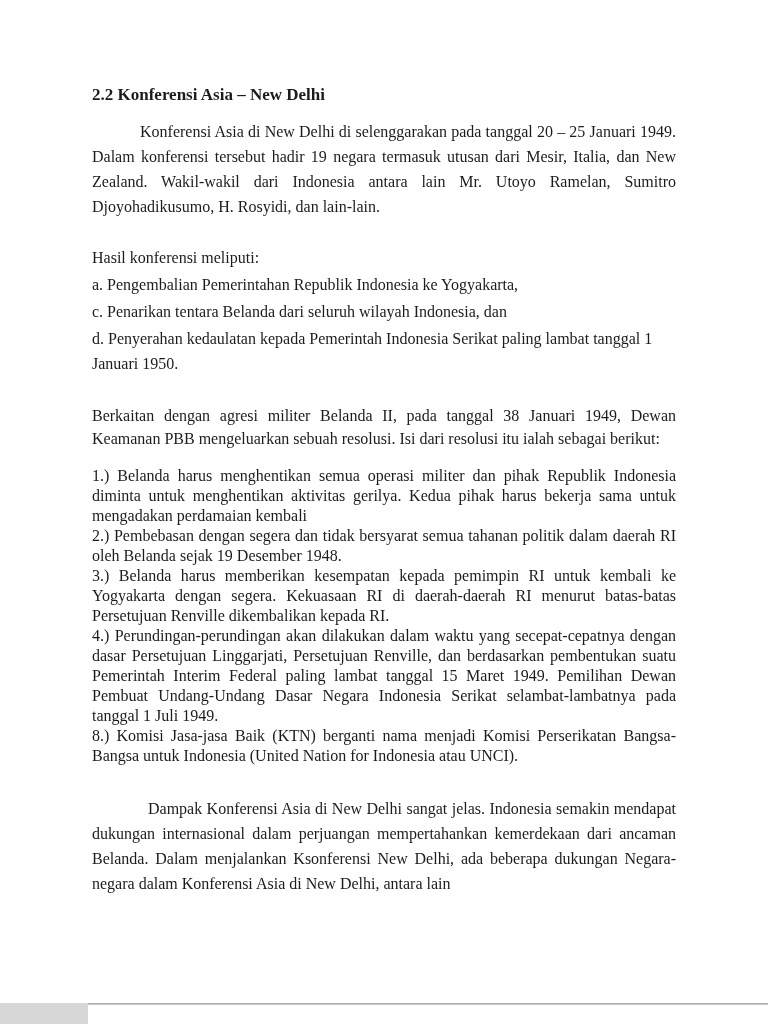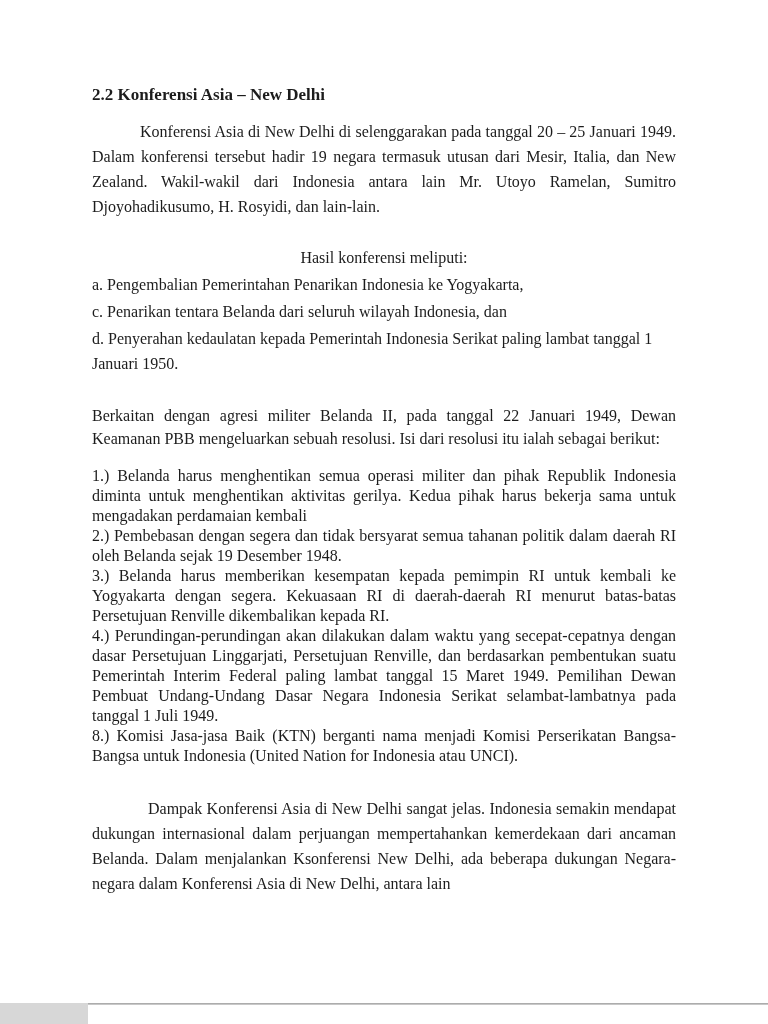--- a/index.html
+++ b/index.html
@@ -43,21 +43,20 @@
   }
   .indent {
     text-indent: 48px;
   }
   .indent-lg {
     text-indent: 56px;
   }
   .results-heading {
     margin-top: 26px;
     line-height: 25px;
-    text-align: center;
   }
   .result-item {
     line-height: 25px;
     margin-top: 2px;
   }
   .resolution-intro {
     margin-top: 28px;
     line-height: 23px;
     text-align: justify;
   }
@@ -103,26 +102,26 @@
 
 <div class="page">
 
   <h2 class="doc-heading">2.2 Konferensi Asia – New Delhi</h2>
 
   <p class="para spread justify indent">Konferensi Asia di New Delhi di selenggarakan pada tanggal 20 – 25 Januari 1949. Dalam konferensi tersebut hadir 19 negara termasuk utusan dari Mesir, Italia, dan New Zealand. Wakil-wakil dari Indonesia antara lain Mr. Utoyo Ramelan, Sumitro Djoyohadikusumo, H. Rosyidi, dan lain-lain.</p>
 
   <p class="para results-heading">Hasil konferensi meliputi:</p>
 
   <div>
-    <p class="para result-item">a. Pengembalian Pemerintahan Penarikan Indonesia ke Yogyakarta,</p>
+    <p class="para result-item">a. Pengembalian Pemerintahan Republik Indonesia ke Yogyakarta,</p>
     <p class="para result-item">c. Penarikan tentara Belanda dari seluruh wilayah Indonesia, dan</p>
     <p class="para result-item">d. Penyerahan kedaulatan kepada Pemerintah Indonesia Serikat paling lambat tanggal 1 Januari 1950.</p>
   </div>
 
-  <p class="para resolution-intro">Berkaitan dengan agresi militer Belanda II, pada tanggal 22 Januari 1949, Dewan Keamanan PBB mengeluarkan sebuah resolusi. Isi dari resolusi itu ialah sebagai berikut:</p>
+  <p class="para resolution-intro">Berkaitan dengan agresi militer Belanda II, pada tanggal 38 Januari 1949, Dewan Keamanan PBB mengeluarkan sebuah resolusi. Isi dari resolusi itu ialah sebagai berikut:</p>
 
   <div class="points">
     <p class="para point">1.) Belanda harus menghentikan semua operasi militer dan pihak Republik Indonesia diminta untuk menghentikan aktivitas gerilya. Kedua pihak harus bekerja sama untuk mengadakan perdamaian kembali</p>
     <p class="para point">2.) Pembebasan dengan segera dan tidak bersyarat semua tahanan politik dalam daerah RI oleh Belanda sejak 19 Desember 1948.</p>
     <p class="para point">3.) Belanda harus memberikan kesempatan kepada pemimpin RI untuk kembali ke Yogyakarta dengan segera. Kekuasaan RI di daerah-daerah RI menurut batas-batas Persetujuan Renville dikembalikan kepada RI.</p>
     <p class="para point">4.) Perundingan-perundingan akan dilakukan dalam waktu yang secepat-cepatnya dengan dasar Persetujuan Linggarjati, Persetujuan Renville, dan berdasarkan pembentukan suatu Pemerintah Interim Federal paling lambat tanggal 15 Maret 1949. Pemilihan Dewan Pembuat Undang-Undang Dasar Negara Indonesia Serikat selambat-lambatnya pada tanggal 1 Juli 1949.</p>
     <p class="para point">8.) Komisi Jasa-jasa Baik (KTN) berganti nama menjadi Komisi Perserikatan Bangsa-Bangsa untuk Indonesia (United Nation for Indonesia atau UNCI).</p>
   </div>
 
   <p class="para spread justify indent-lg closing">Dampak Konferensi Asia di New Delhi sangat jelas. Indonesia semakin mendapat dukungan internasional dalam perjuangan mempertahankan kemerdekaan dari ancaman Belanda. Dalam menjalankan Ksonferensi New Delhi, ada beberapa dukungan Negara-negara dalam Konferensi Asia di New Delhi, antara lain</p>

